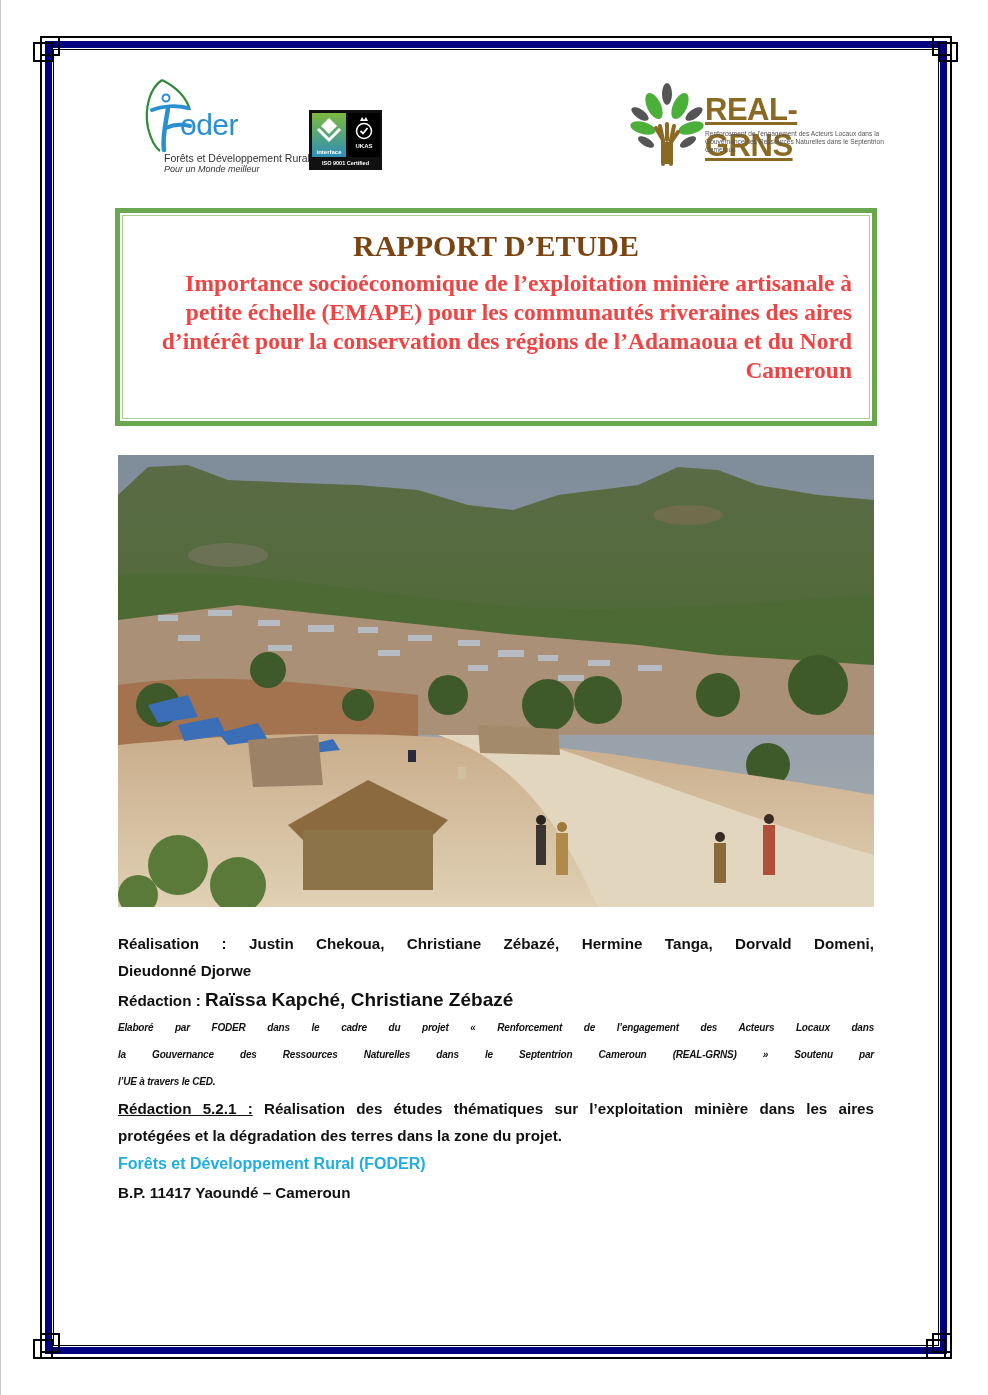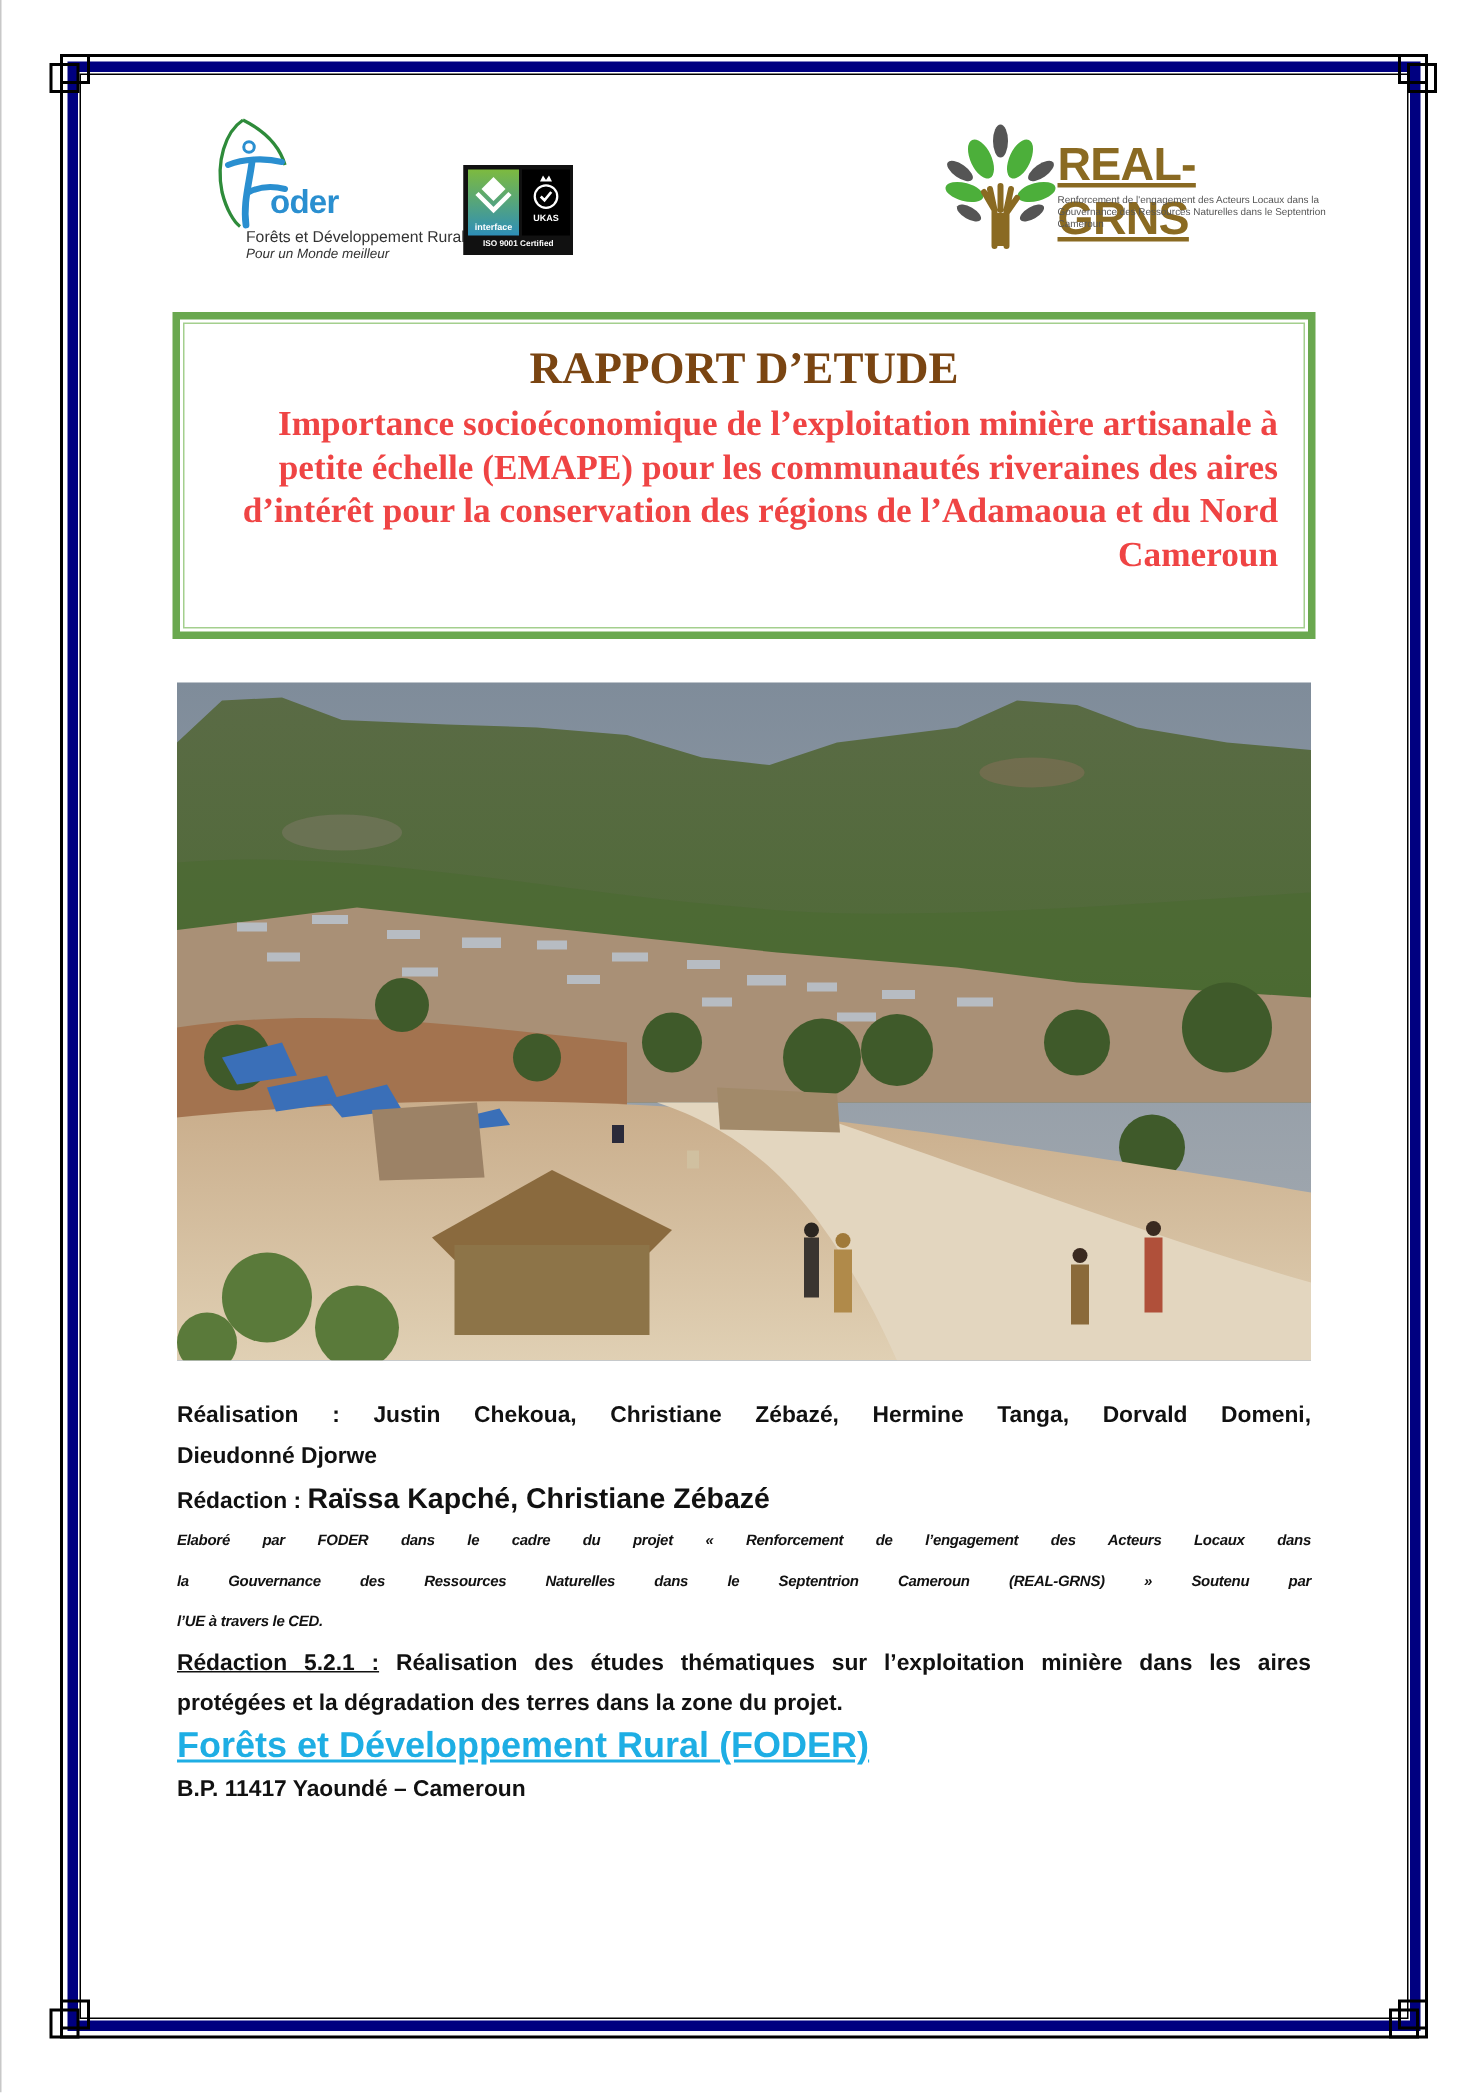--- a/index.html
+++ b/index.html
@@ -8,21 +8,21 @@
 
   
   .page-edge { position: absolute; left: 0; top: 0; width: 1px; height: 1395px; background: #c8c8c8; }
   .frame-outer { position: absolute; left: 40px; top: 36px; width: 912px; height: 1323px; border: 2px solid #000; }
   .frame-blue { position: absolute; left: 45px; top: 41px; width: 902px; height: 1313px; border: 7px solid #000080; }
   .frame-inner { position: absolute; left: 53px; top: 49px; width: 886px; height: 1297px; border: 1px solid #000; }
   .corner { position: absolute; width: 20px; height: 20px; border: 2px solid #000; background: transparent; }
 
   
   .foder-logo { position: absolute; left: 142px; top: 78px; width: 160px; height: 95px; }
-  .foder-word { position: absolute; left: 38px; top: 44px; font-size: 22px; font-weight: bold; color: #2a8fd0; letter-spacing: -0.5px; }
+  .foder-word { position: absolute; left: 38px; top: 30px; font-size: 30px; font-weight: normal; color: #2a8fd0; letter-spacing: -0.5px; }
   .foder-sub1 { position: absolute; left: 22px; top: 74px; font-size: 10.5px; color: #333; white-space: nowrap; }
   .foder-sub2 { position: absolute; left: 22px; top: 86px; font-size: 9px; font-style: italic; color: #333; white-space: nowrap; }
 
   .iso-badge { position: absolute; left: 309px; top: 110px; width: 73px; height: 60px; border: 2px solid #111; background: #111; }
   .iso-interface { position: absolute; left: 1px; top: 1px; width: 34px; height: 44px; background: linear-gradient(#7dba3f, #2e8fb8); }
   .iso-interface-text { position: absolute; left: 0; bottom: 2px; width: 100%; text-align: center; color: #fff; font-size: 6px; font-weight: bold; }
   .iso-ukas { position: absolute; left: 37px; top: 1px; width: 32px; height: 44px; background: #000; }
   .iso-ukas-text { position: absolute; left: 0; bottom: 8px; width: 100%; text-align: center; color: #fff; font-size: 6px; font-weight: bold; }
   .iso-footer { position: absolute; left: 0; bottom: 0; width: 100%; height: 10px; background: #111; color: #fff; font-size: 5.5px; text-align: center; line-height: 10px; font-weight: bold; }
 
@@ -39,21 +39,21 @@
   
   .cover-photo { position: absolute; left: 118px; top: 455px; width: 756px; height: 452px; overflow: hidden; background: #8e9aa6; }
 
   
   .credits { position: absolute; left: 118px; top: 930px; width: 756px; color: #111; font-size: 15.2px; line-height: 27px; font-weight: bold; font-family: "Liberation Sans Narrow", "Liberation Sans", sans-serif; }
   .line { display: block; }
   .just { text-align: justify; text-align-last: justify; }
   .redaction-names { font-size: 19px; }
   .italic-block { font-style: italic; font-size: 10px; line-height: 27px; letter-spacing: -0.2px; }
   .underline { text-decoration: underline; }
-  .org-name { color: #1eaee4; font-size: 24px; line-height: 30px; text-decoration: underline; }
+  .org-name { color: #1eaee4; font-size: 16px; line-height: 30px; }
   .email-link { color: #2e9c46; text-decoration: underline; }
 </style>
 </head>
 <body>
 
 <div class="page-edge"></div>
 
 <div class="frame-outer"></div>
 <div class="frame-blue"></div>
 <div class="frame-inner"></div>

